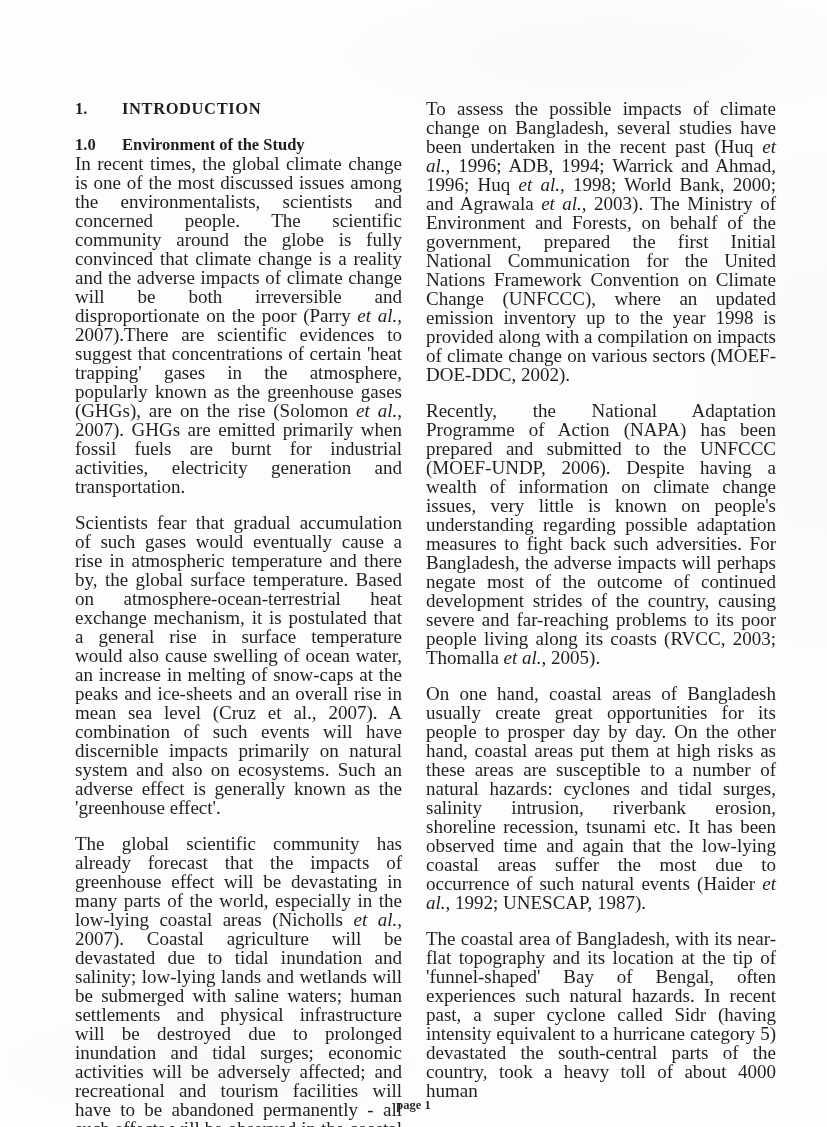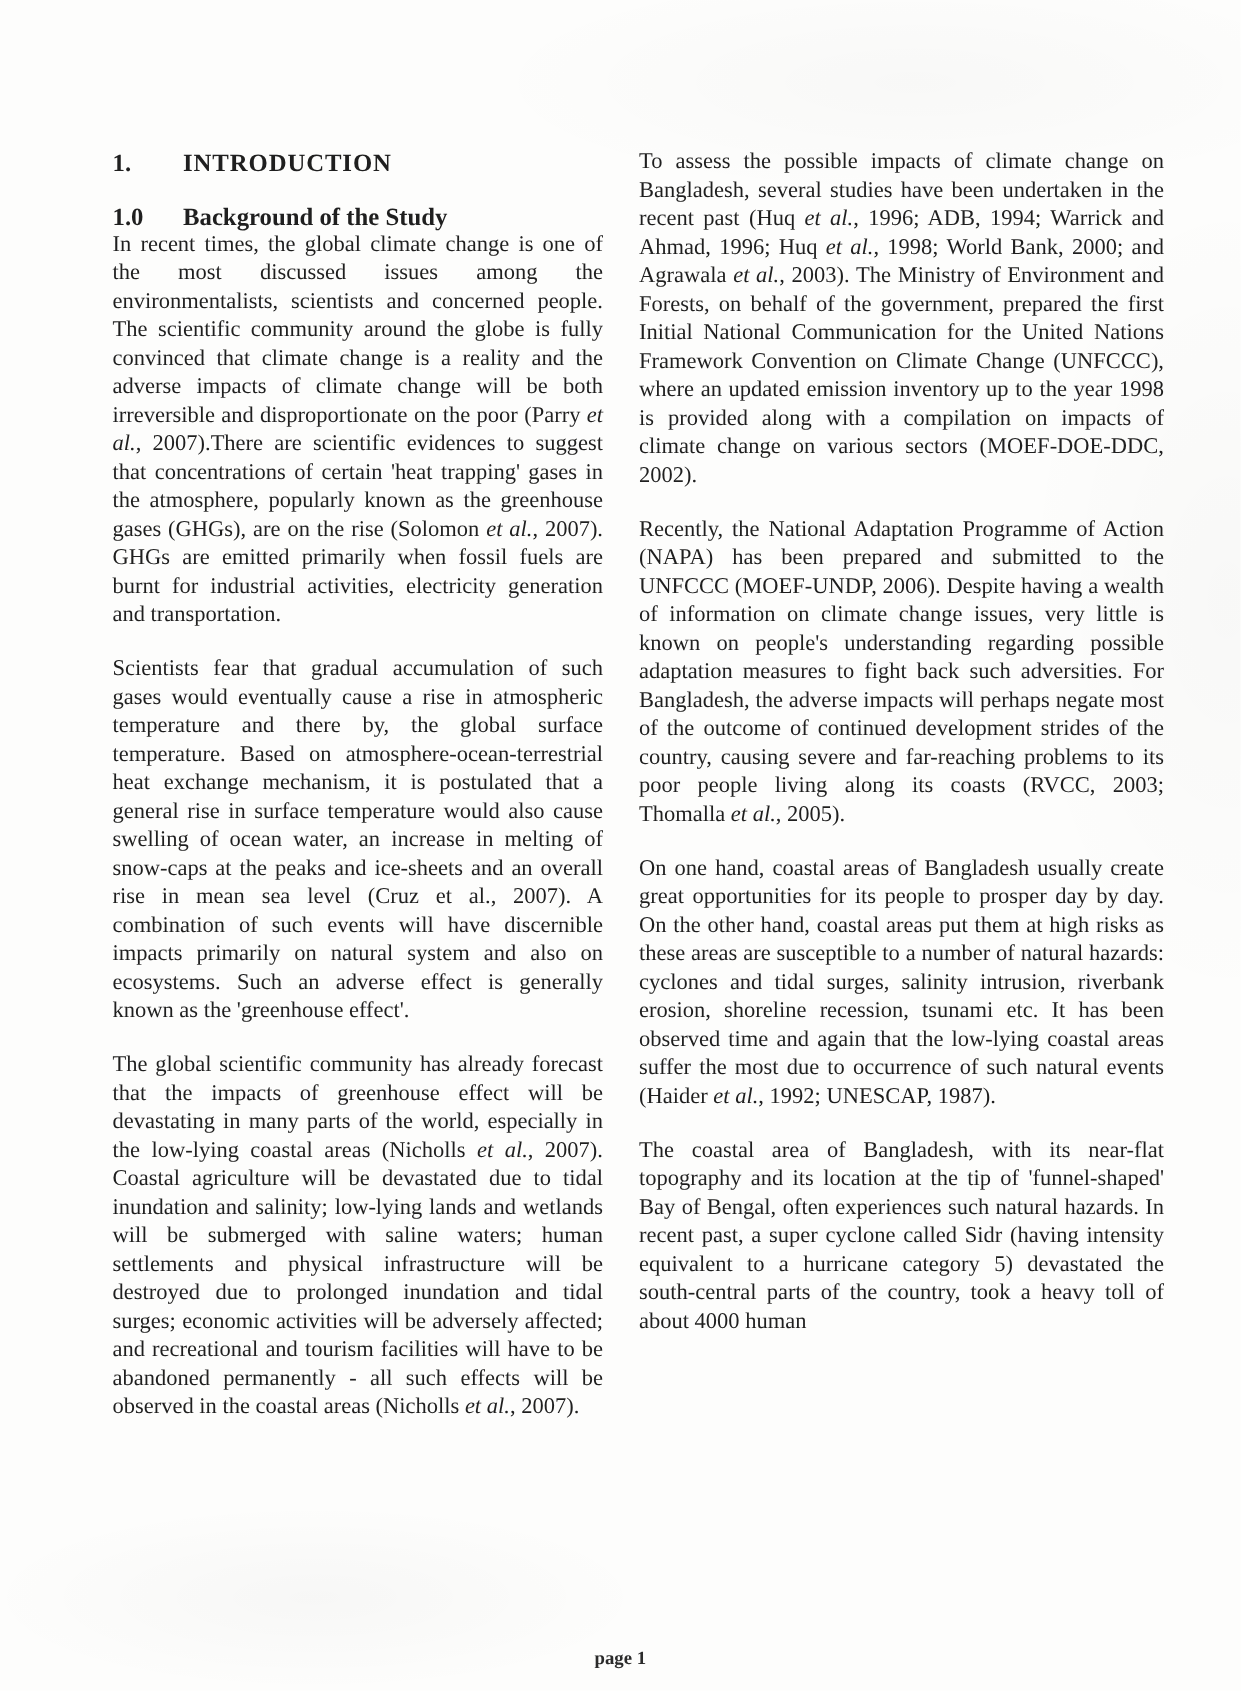--- a/index.html
+++ b/index.html
@@ -30,21 +30,21 @@
     font-size: 16.5px;
     line-height: 19px;
     font-weight: bold;
     margin: 0;
   }
   h2 { margin-top: 17px; }
   .num { display: inline-block; width: 47px; }
   .sec-title { letter-spacing: 0.6px; }
   .paras p {
     margin: 17px 0 0 0;
-    font-size: 15px;
+    font-size: 19px;
     line-height: 19px;
     text-align: justify;
   }
   .paras p:first-child { margin-top: 0; }
   .col-left .paras { }
   .footer {
     position: absolute;
     top: 1098px;
     left: 0;
     width: 100%;
@@ -58,21 +58,21 @@
 <body>
 
 <div class="page">
   <div class="columns">
 
     <div class="col col-left">
       <h1>
         <span class="num">1.</span><span class="sec-title">INTRODUCTION</span>
       </h1>
       <h2>
-        <span class="num">1.0</span><span>Background of the Study</span>
+        <span class="num">1.0</span><span>Environment of the Study</span>
       </h2>
       <div class="paras" id="left-paras">
           <p>In recent times, the global climate change is one of the most discussed issues among the environmentalists, scientists and concerned people. The scientific community around the globe is fully convinced that climate change is a reality and the adverse impacts of climate change will be both irreversible and disproportionate on the poor (Parry <i>et al.</i>, 2007).There are scientific evidences to suggest that concentrations of certain 'heat trapping' gases in the atmosphere, popularly known as the greenhouse gases (GHGs), are on the rise (Solomon <i>et al.</i>, 2007). GHGs are emitted primarily when fossil fuels are burnt for industrial activities, electricity generation and transportation.</p>
           <p>Scientists fear that gradual accumulation of such gases would eventually cause a rise in atmospheric temperature and there by, the global surface temperature. Based on atmosphere-ocean-terrestrial heat exchange mechanism, it is postulated that a general rise in surface temperature would also cause swelling of ocean water, an increase in melting of snow-caps at the peaks and ice-sheets and an overall rise in mean sea level (Cruz et al., 2007). A combination of such events will have discernible impacts primarily on natural system and also on ecosystems. Such an adverse effect is generally known as the 'greenhouse effect'.</p>
           <p>The global scientific community has already forecast that the impacts of greenhouse effect will be devastating in many parts of the world, especially in the low-lying coastal areas (Nicholls <i>et al.</i>, 2007). Coastal agriculture will be devastated due to tidal inundation and salinity; low-lying lands and wetlands will be submerged with saline waters; human settlements and physical infrastructure will be destroyed due to prolonged inundation and tidal surges; economic activities will be adversely affected; and recreational and tourism facilities will have to be abandoned permanently - all such effects will be observed in the coastal areas (Nicholls <i>et al.</i>, 2007).</p>
         </div>
     </div>
 
     <div class="col col-right">
       <div class="paras" id="right-paras">

